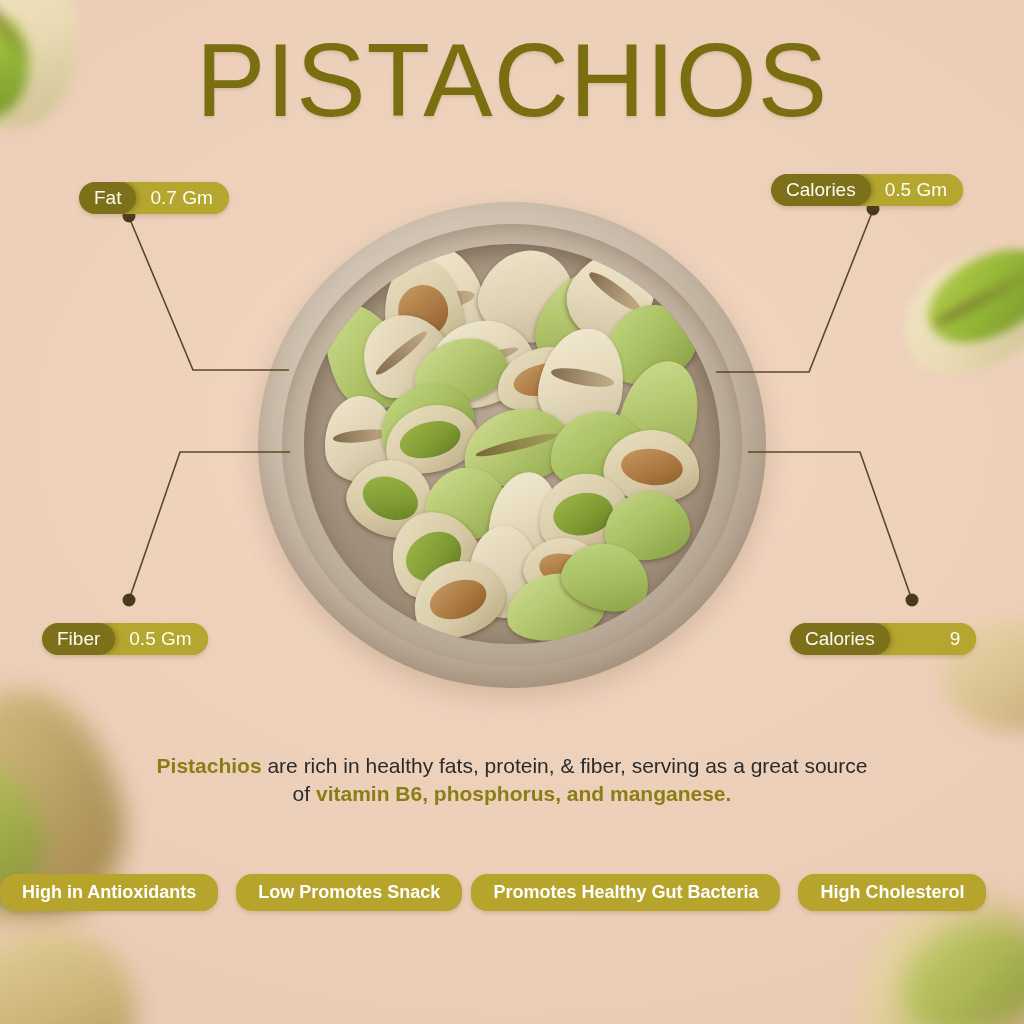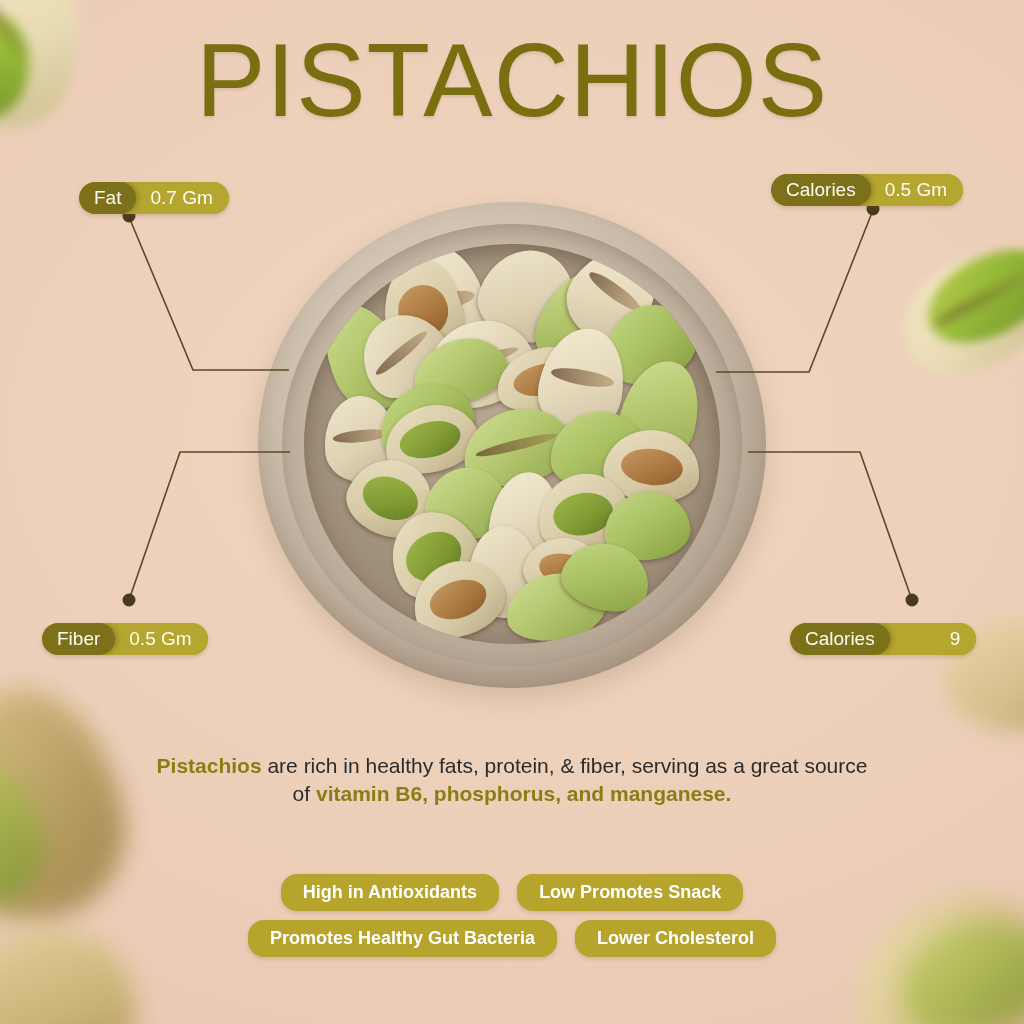--- a/index.html
+++ b/index.html
@@ -173,21 +173,21 @@
     font-size:21px;
     line-height:1.33;
     color:#2b2b2b;
     font-weight:400;
   }
   .desc b{color:#8b7d16;font-weight:bold;}
 
   
   .tags{
     position:absolute;left:0;right:0;top:874px;
-    display:flex;flex-direction:column;align-items:center;gap:9px;
+    display:flex;flex-direction:row;align-items:center;gap:9px;
   }
   .tag-row{display:flex;justify-content:center;gap:18px;}
   .tag{
     background:#b6a42c;
     color:#ffffff;
     font-size:18px;
     font-weight:bold;
     padding:8px 22px;
     border-radius:16px;
     white-space:nowrap;
@@ -333,17 +333,17 @@
 
   <div class="desc"><b>Pistachios</b><span> are rich in healthy fats, protein, &amp; fiber, serving as a great source of </span><b>vitamin B6, phosphorus, and manganese.</b></div>
 
   <div class="tags">
     <div class="tag-row">
       <div class="tag">High in Antioxidants</div>
       <div class="tag">Low Promotes Snack</div>
     </div>
     <div class="tag-row">
       <div class="tag">Promotes Healthy Gut Bacteria</div>
-      <div class="tag">Lower Cholesterol</div>
+      <div class="tag">High Cholesterol</div>
     </div>
   </div>
 
 </div>
 
 </body></html>

